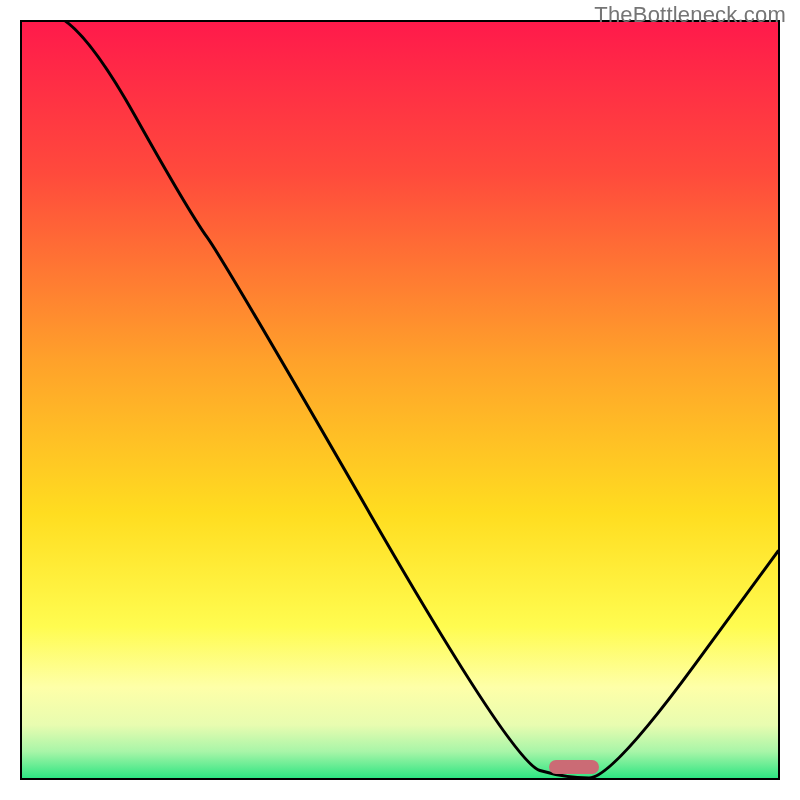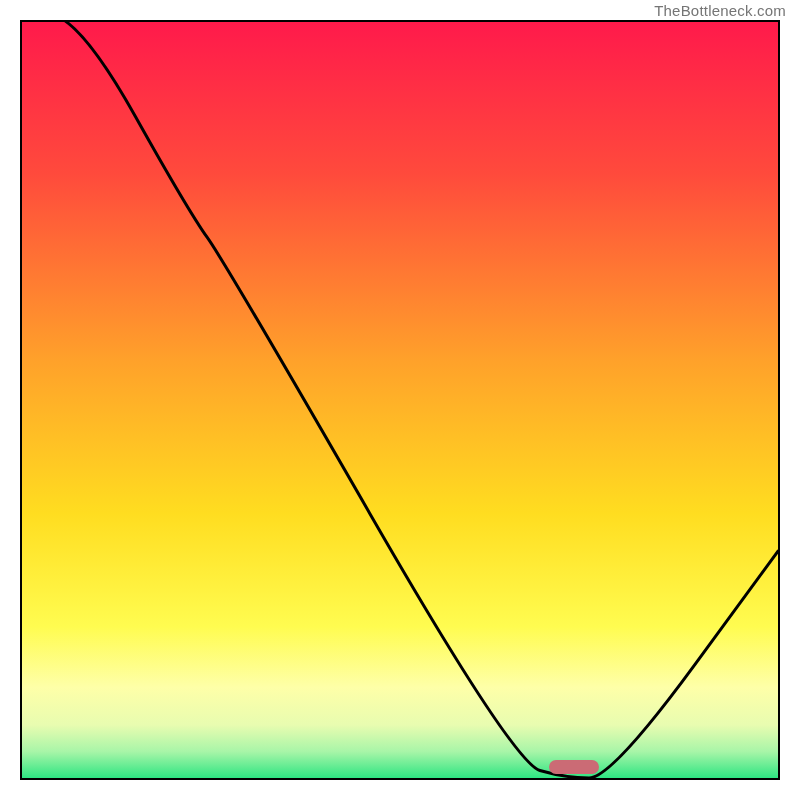--- a/index.html
+++ b/index.html
@@ -8,21 +8,21 @@
     width: 800px;
     height: 800px;
     background: #ffffff;
     font-family: Arial, Helvetica, sans-serif;
   }
   .watermark {
     position: absolute;
     top: 2px;
     right: 14px;
     color: #757575;
-    font-size: 15px;
+    font-size: 22px;
     font-weight: 500;
     letter-spacing: 0.2px;
     z-index: 3;
     font-family: Arial, sans-serif;
   }
   .plot-area {
     position: absolute;
     left: 20px;
     top: 20px;
     width: 760px;

